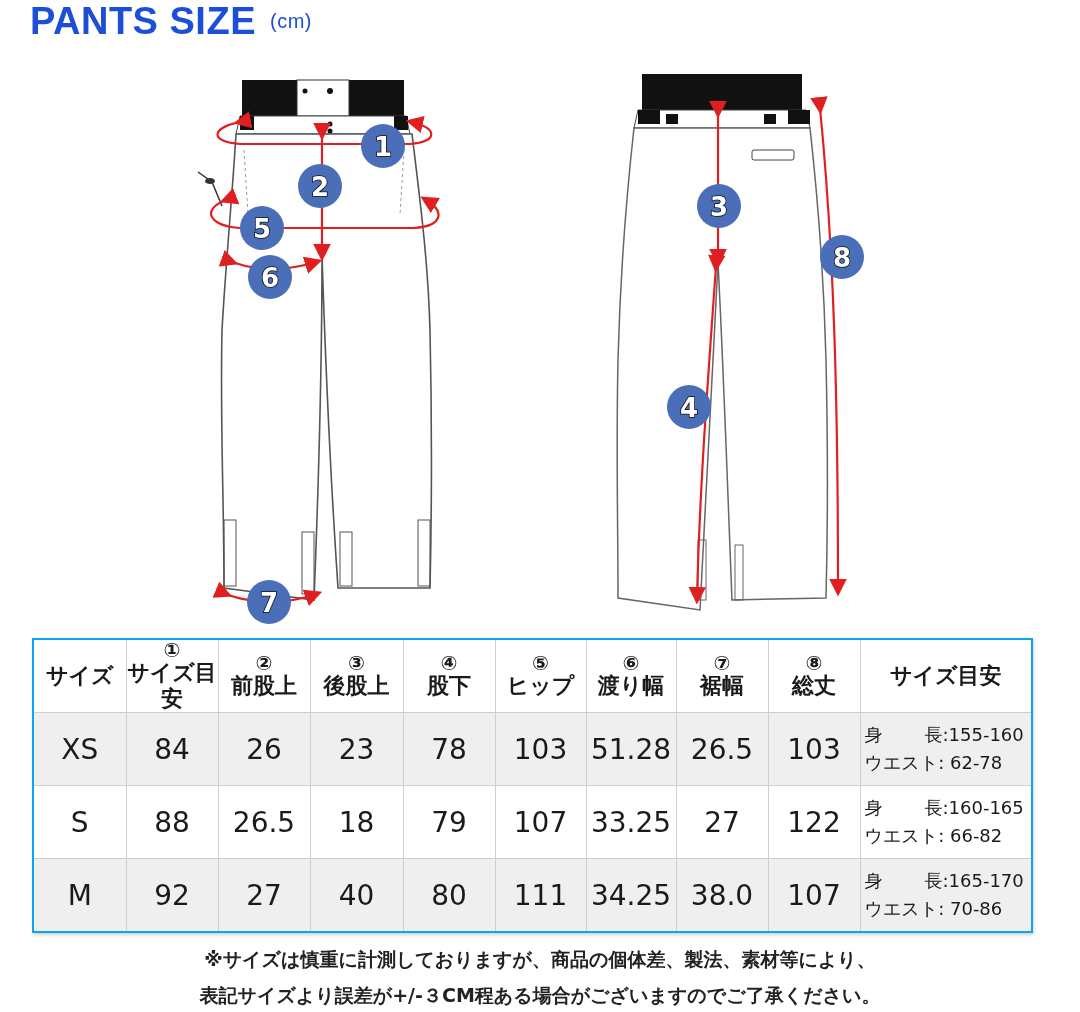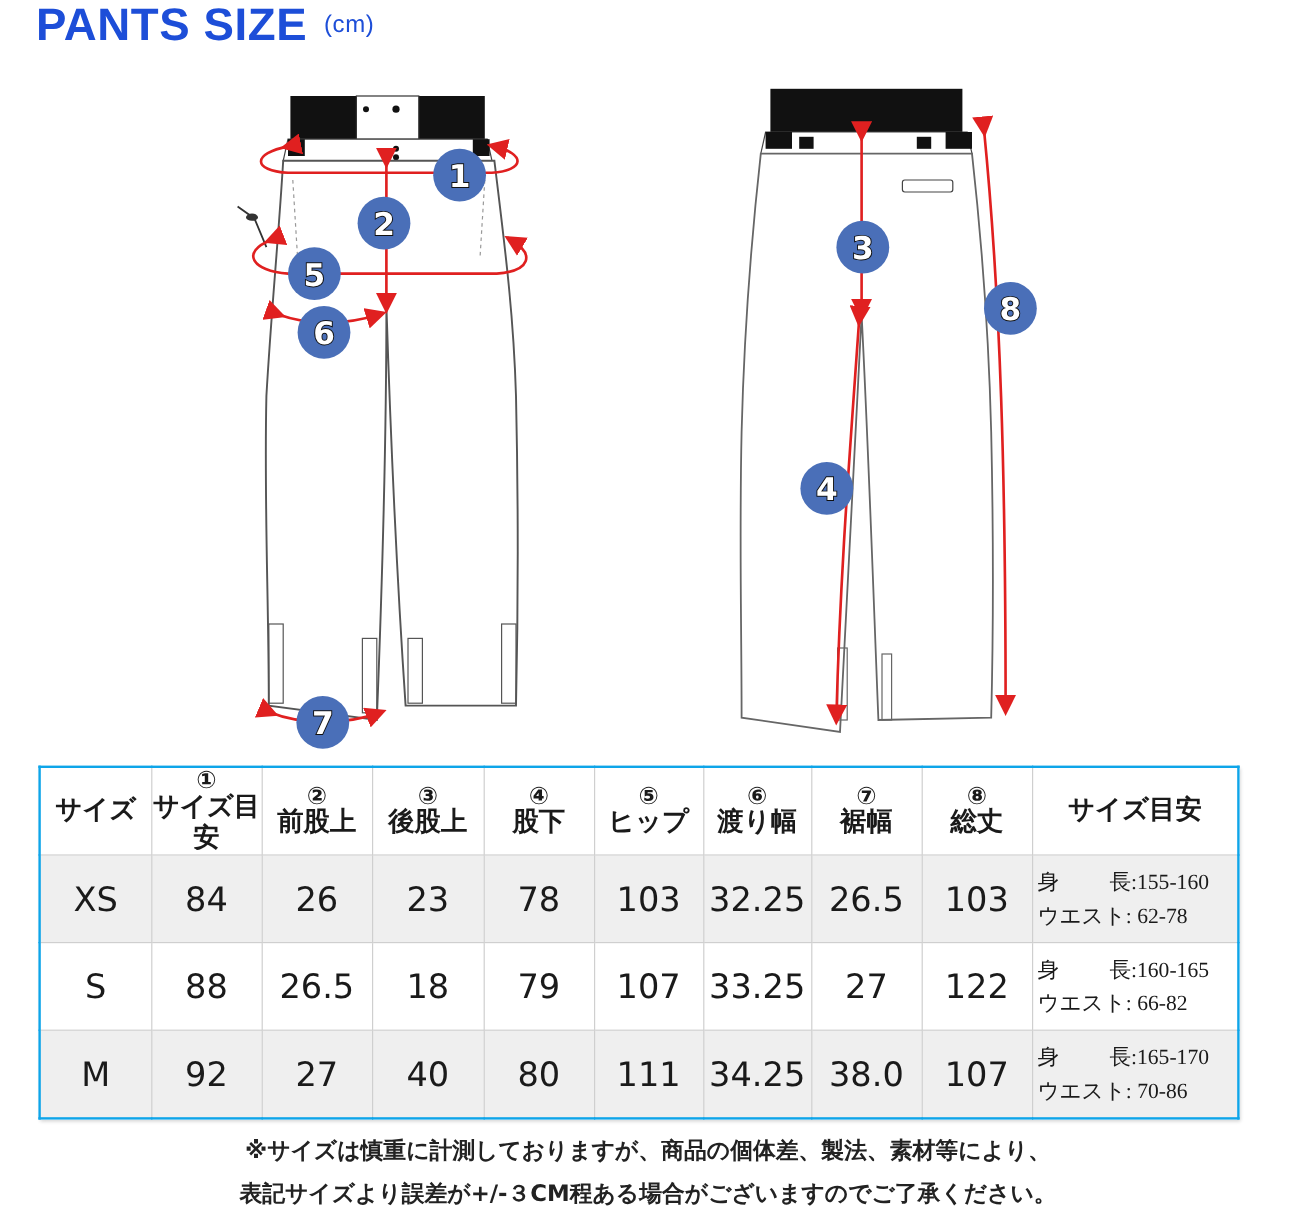--- a/index.html
+++ b/index.html
@@ -14,21 +14,21 @@
                 fill: #ffffff; stroke: #111; stroke-width: 1.6px; paint-order: stroke; text-anchor: middle; }
   table.size { position: absolute; left: 32px; top: 638px; border-collapse: collapse;
                border: 2px solid #0ea5e9; box-shadow: 1px 2px 3px rgba(0,0,0,0.18); padding-left: 20px; }
   table.size td, table.size th { border: 1.5px solid #cfcfcf; text-align: center; padding: 0; }
   table.size th { height: 72px; background: #ffffff; font-weight: bold; font-size: 22px; line-height: 26px; }
   table.size th .num { display: block; font-size: 20px; line-height: 20px; }
   table.size td { height: 72px; font-size: 28px; margin-left: 40px; }
   table.size tr.shade td { background: #efefef; }
   table.size tr.plain td { background: #ffffff; }
   td.guide { text-align: left !important; font-size: 18px !important; padding-left: 4px !important; line-height: 28px; }
-  td.guide .line { display: block; white-space: nowrap; font-family: Liberation Serif, serif; }
+  td.guide .line { display: block; white-space: nowrap; }
   td.guide .k1 { display: inline-block; width: 60px; }
   .note { position: absolute; left: 0; width: 1080px; text-align: center; font-size: 19px; font-weight: bold;
           color: #222; line-height: 30px; }
 </style>
 </head>
 <body>
 
 <div class="title">
   <span>PANTS SIZE</span><span class="unit">(cm)</span>
 </div>
@@ -157,21 +157,21 @@
     <th><span>サイズ目安</span></th>
   </tr>
 
   <tr class="shade">
     <td>XS</td>
     <td>84</td>
     <td>26</td>
     <td>23</td>
     <td>78</td>
     <td>103</td>
-    <td>32.25</td>
+    <td>51.28</td>
     <td>26.5</td>
     <td>103</td>
     <td class="guide">
       <span class="line"><span class="k1">身</span><span>長:155-160</span></span>
       <span class="line">ウエスト: 62-78</span>
     </td>
   </tr>
 
   <tr class="plain">
     <td>S</td>

